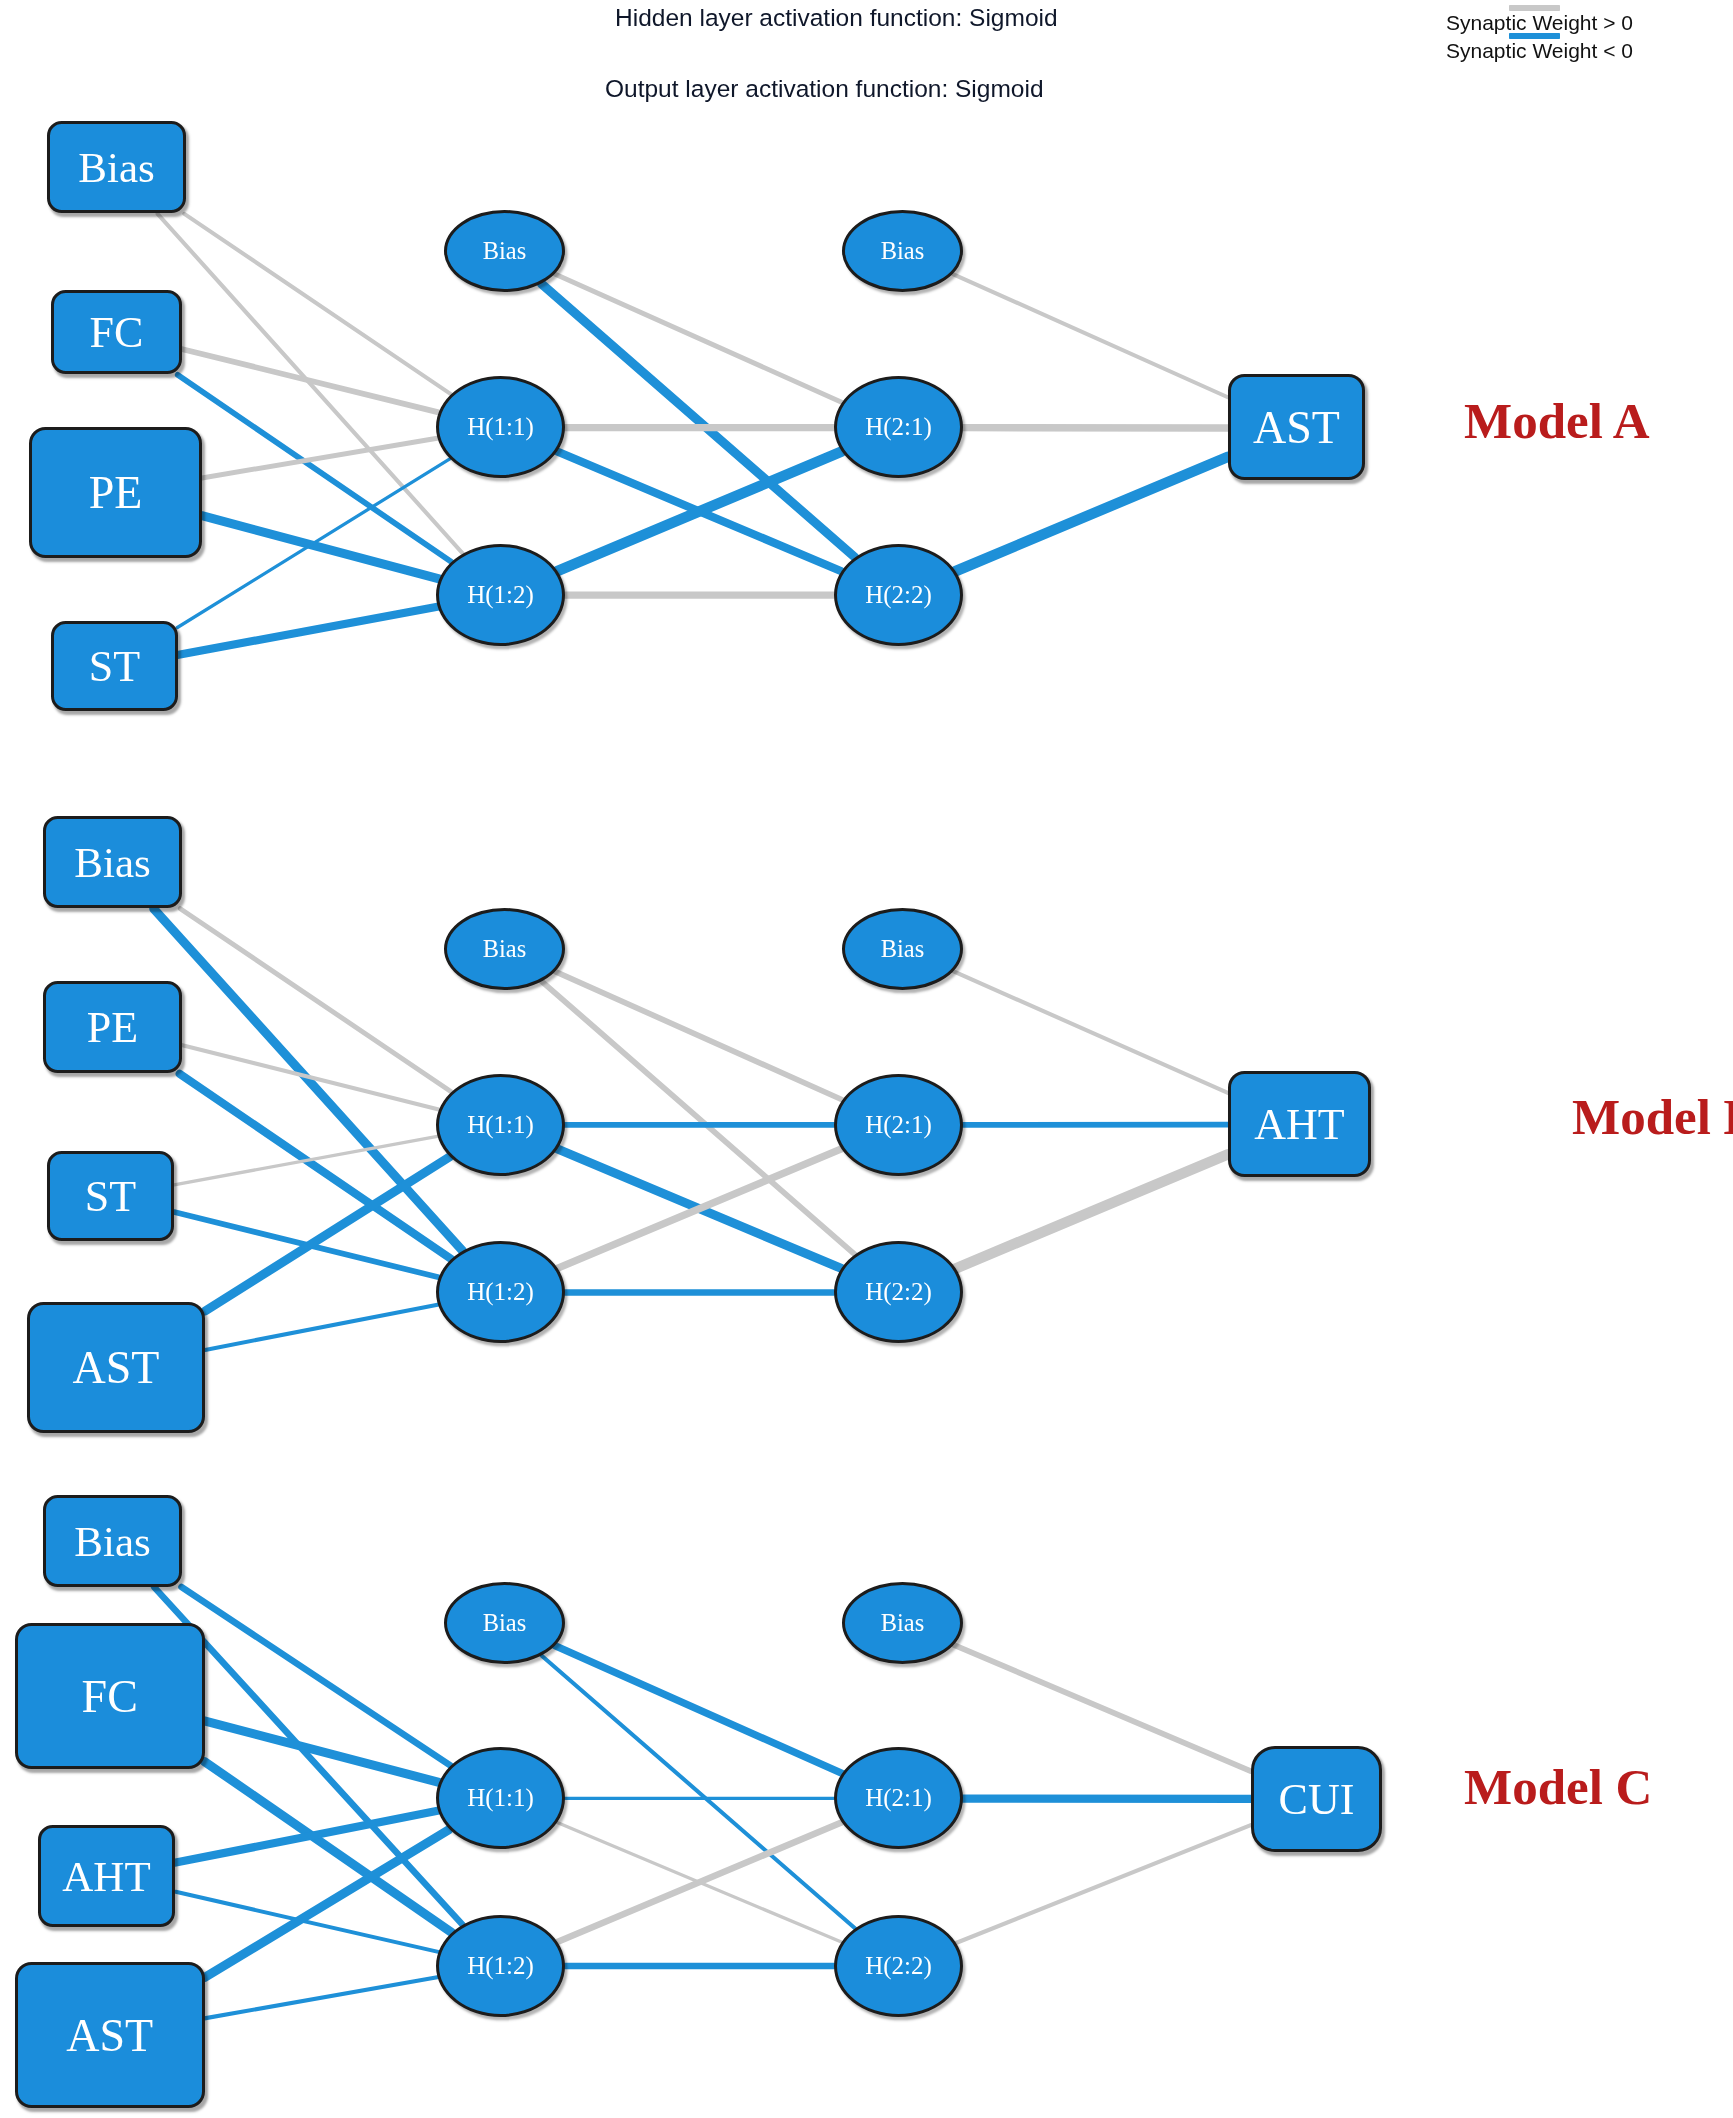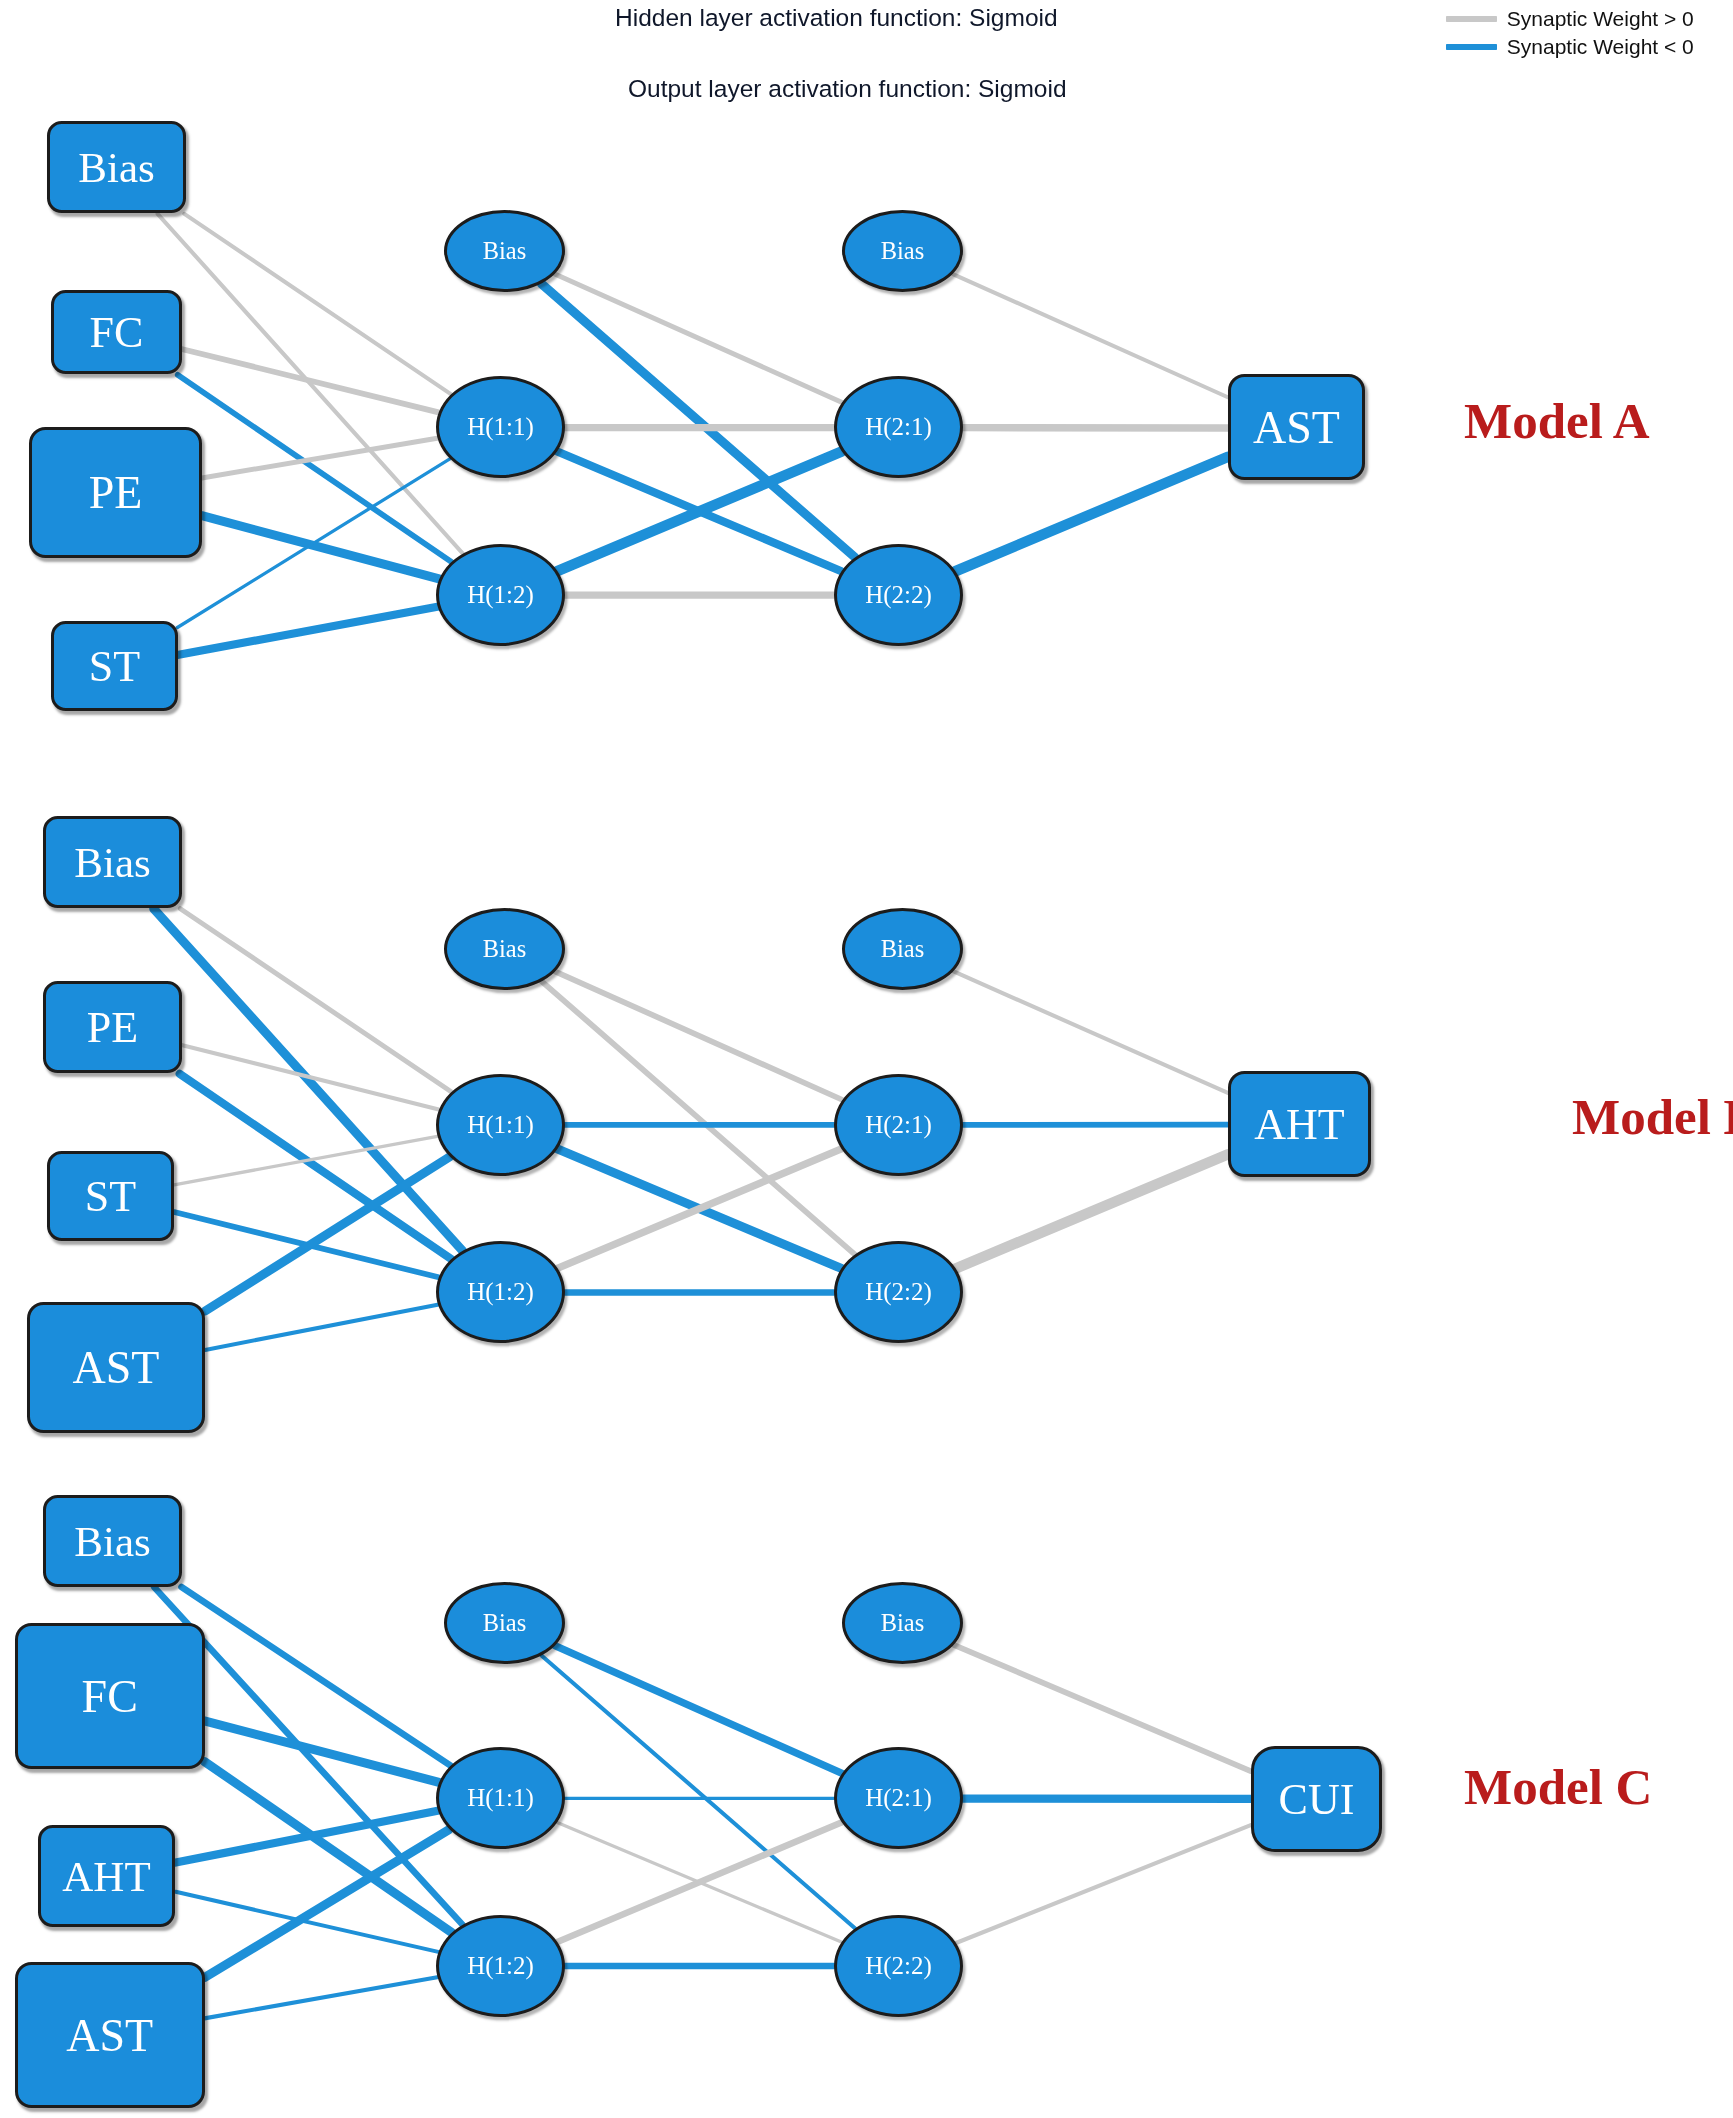--- a/index.html
+++ b/index.html
@@ -1,22 +1,22 @@
 <!DOCTYPE html>
 <html style="font-size:13px"><head>
 <meta charset="utf-8">
 <style>
   html,body{margin:0;padding:0;background:#ffffff;}
   body{width:1733px;height:2119px;font-family:"Liberation Serif",serif;}
   #stage{position:relative;width:1733px;height:2119px;overflow:hidden;background:#fff;}
   .hdr{position:absolute;font-family:"Liberation Sans",sans-serif;color:#0f172a;white-space:nowrap;}
   #act1{left:615px;top:4.1px;font-size:24.5px;}
-  #act2{left:628px;top:75px;font-size:24.5px;}
+  #act2{left:605px;top:75px;font-size:24.5px;}
   #legend{position:absolute;left:1446px;top:4.9px;font-family:"Liberation Sans",sans-serif;font-size:21px;color:#111;}
-  .lgrow{display:flex;align-items:center;height:28px;white-space:nowrap;}
+  .lgrow{display:flex;align-items:center;height:28px;white-space:nowrap;flex-direction:column;}
   .lgswatch{width:51px;height:5.7px;margin-right:9.8px;flex:0 0 auto;border-radius:0.8px;}
   .modellabel{position:absolute;font-family:"Liberation Serif",serif;font-weight:bold;font-size:51px;color:#b91c1c;white-space:nowrap;}
   svg.net{position:absolute;left:0;top:0;width:1733px;height:2119px;pointer-events:none;}
   .nodebox{position:absolute;background:#1b8ddb;border:3.3px solid #1c1c1c;box-sizing:border-box;
            display:flex;align-items:center;justify-content:center;color:#fff;
            font-family:"Liberation Serif",serif;box-shadow:2.5px 3.3px 2.5px rgba(0,0,0,.35);}
   .nodecirc{position:absolute;background:#1b8ddb;border:3.3px solid #1c1c1c;box-sizing:border-box;
             border-radius:50%;display:flex;align-items:center;justify-content:center;color:#fff;
             font-family:"Liberation Serif",serif;box-shadow:2.5px 3.3px 2.5px rgba(0,0,0,.3);}
 </style>

